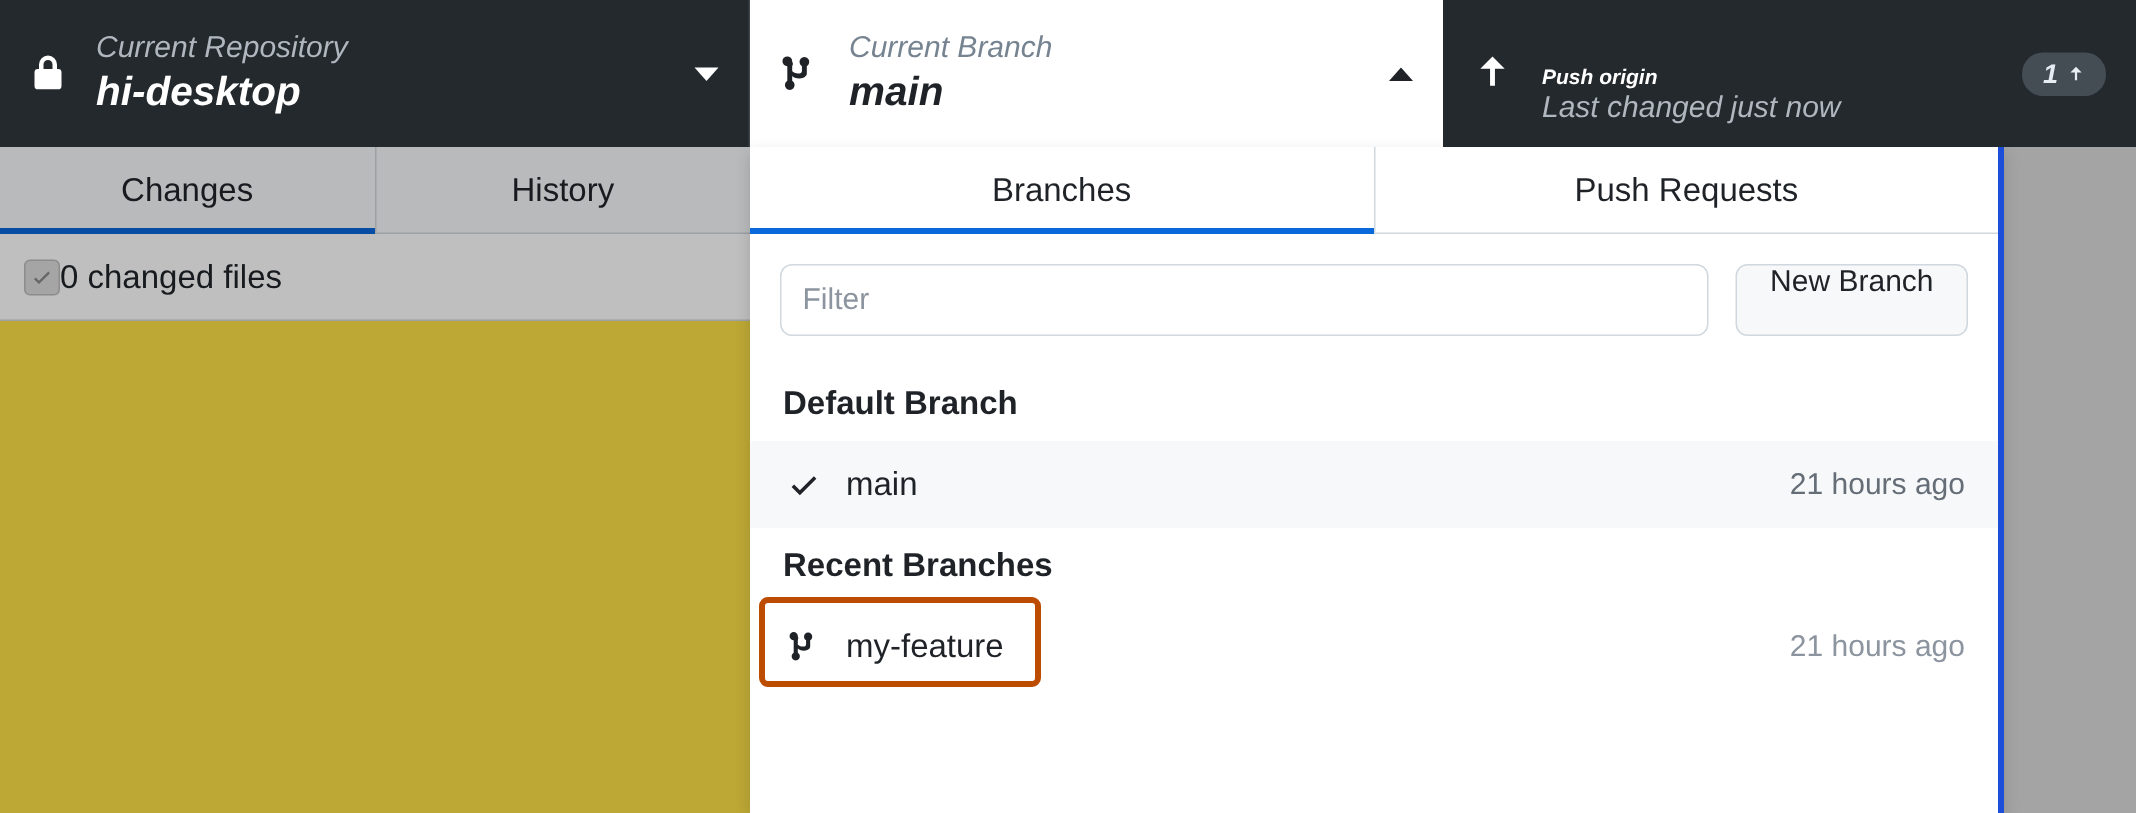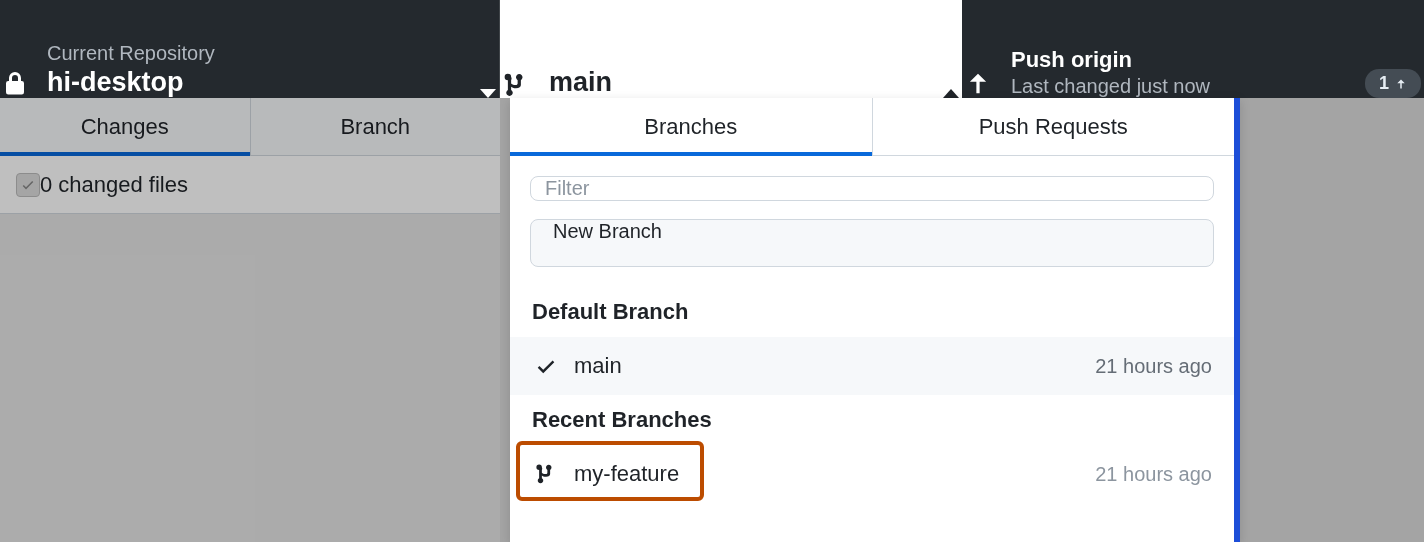--- a/index.html
+++ b/index.html
@@ -11,73 +11,74 @@
       background: #a4a4a4;
     }
     .top-bar {
       display: flex;
       height: 98px;
       background: #24292e;
       color: #fff;
     }
     .top-segment {
       display: flex;
-      align-items: flex-end;
-      padding: 0 3px;
+      align-items: center;
+      padding: 0 20px;
       border-right: 1px solid #3f4448;
       position: relative;
+      font-style: italic;
     }
     .top-segment.repo { width: 500px; }
     .top-segment.branch { width: 462px; background: #ffffff; color: #1f2328; border-right: none; }
     .top-segment.push { flex: 1; border-right: none; }
     .seg-icon { margin-right: 20px; display: flex; align-items: center; }
     .seg-text { flex: 1; }
     .seg-label { font-size: 20px; color: #768390; font-weight: 400; margin-bottom: 2px; }
     .seg-value { font-size: 27px; font-weight: 600; }
     .top-segment.repo .seg-label { color: #b0b7bf; }
-    .top-segment.push .seg-label { color: #ffffff; font-weight: 600; font-size: 22px; margin-top: 28px; }
+    .top-segment.push .seg-label { color: #ffffff; font-weight: 600; font-size: 14px; margin-top: 28px; }
     .top-segment.push .seg-value { color: #b0b7bf; font-weight: 400; font-size: 20px; }
     .caret-down { width: 0; height: 0; border-left: 8px solid transparent; border-right: 8px solid transparent; border-top: 9px solid #fff; }
     .caret-up { width: 0; height: 0; border-left: 8px solid transparent; border-right: 8px solid transparent; border-bottom: 9px solid #1f2328; }
     .push-pill {
       background: #444c54;
       color: #e6edf3;
       border-radius: 14px;
       padding: 4px 14px;
       font-size: 18px;
       font-weight: 600;
       display: flex;
       align-items: center;
       gap: 6px;
     }
     .content-row { display: flex; height: calc(100% - 98px); }
-    .left-pane { width: 500px; background: #e5e5e5; position: relative; }
+    .left-pane { width: 500px; background: #fde047; position: relative; }
     .overlay-dim { position: absolute; inset: 0; background: rgba(0,0,0,0.25); pointer-events: none; }
     .sub-tabs { display: flex; height: 58px; background: #f6f8fa; border-bottom: 1px solid #d0d7de; }
     .sub-tab { flex: 1; display: flex; align-items: center; justify-content: center; font-size: 22px; color: #1f2328; border-right: 1px solid #d0d7de; position: relative; }
     .sub-tab:last-child { border-right: none; }
     .sub-tab.active::after { content: ""; position: absolute; left: 0; right: 0; bottom: -1px; height: 4px; background: #0969da; }
     .changed-row { display: flex; align-items: center; height: 58px; border-bottom: 1px solid #d0d7de; background: #ffffff; }
     .changed-check { width: 24px; height: 24px; margin-left: 16px; background: #ddd; border: 1px solid #bbb; border-radius: 4px; display: flex; align-items: center; justify-content: center; }
     .changed-text { flex: 1; text-align: left; font-size: 22px; color: #1f2328; }
     .right-pane { flex: 1; background: #a4a4a4; position: relative; }
     .dropdown-panel {
       position: absolute;
-      left: 10px; top: 0;
-      width: 730px;
+      left: 0; top: 0;
+      width: 836px;
       background: #ffffff;
-      border-right: 6px solid #1d4ed8;
+      border-right: 4px solid #1d4ed8;
       height: 100%;
       box-shadow: 0 3px 10px rgba(0,0,0,0.15);
     }
     .dd-tabs { display: flex; height: 58px; border-bottom: 1px solid #d0d7de; }
     .dd-tab { flex: 1; display: flex; align-items: center; justify-content: center; font-size: 22px; color: #1f2328; border-right: 1px solid #d0d7de; position: relative; }
     .dd-tab:last-child { border-right: none; }
     .dd-tab.active::after { content: ""; position: absolute; left: 0; right: 0; bottom: -1px; height: 4px; background: #0969da; }
-    .dd-filter-row { display: flex; gap: 18px; padding: 20px; flex-direction: column; }
+    .dd-filter-row { display: flex; gap: 18px; padding: 20px; }
     .dd-filter {
       flex: 1; height: 48px; border: 1px solid #d0d7de; border-radius: 8px;
       padding: 0 14px; font-size: 20px; color: #1f2328;
     }
     .dd-filter::placeholder { color: #8c959f; }
     .dd-newbranch {
       height: 48px; padding: 0 22px; border: 1px solid #d0d7de; border-radius: 8px;
       background: #f6f8fa; font-size: 20px; color: #1f2328; display: flex; align-items: flex-start;
     }
     .dd-section-header { padding: 12px 22px 12px; font-size: 22px; font-weight: 600; color: #1f2328; }
@@ -112,20 +113,21 @@
     <span class="caret-down"></span>
   </div>
 
   <div class="top-segment branch">
     <span class="seg-icon">
       <svg width="26" height="26" viewBox="0 0 16 16" fill="#1f2328">
           <path d="M5 3a2 2 0 1 0-2 2v6a2 2 0 1 0 2 0V9c.5.5 1.5 1 3 1 2 0 3-1 3-2V5a2 2 0 1 0-2 0v2c0 .5-.5 1-1 1-2 0-2.5-.5-3-1V5a2 2 0 0 0 0-2z"></path>
         </svg>
     </span>
     <div class="seg-text">
+      <div class="seg-label">Current Branch</div>
       <div class="seg-value">main</div>
     </div>
     <span class="caret-up"></span>
   </div>
 
   <div class="top-segment push">
     <span class="seg-icon">
       <svg width="26" height="26" viewBox="0 0 16 16" fill="#fff">
           <path d="M8 1l5 5H9v7H7V6H3l5-5z"></path>
         </svg>
@@ -143,21 +145,21 @@
   </div>
 </div>
 
 <div class="content-row">
   <div class="left-pane">
     <div class="sub-tabs">
       <div class="sub-tab active">
         <span>Changes</span>
       </div>
       <div class="sub-tab">
-        <span>Branch</span>
+        <span>History</span>
       </div>
     </div>
     <div class="changed-row">
       <span class="changed-check">
         <svg width="16" height="16" viewBox="0 0 16 16" fill="#888">
             <path d="M6 10.2L3.8 8 2.7 9.1 6 12.4l7.3-7.3-1.1-1.1z"></path>
           </svg>
       </span>
       <span class="changed-text">0 changed files</span>
     </div>

